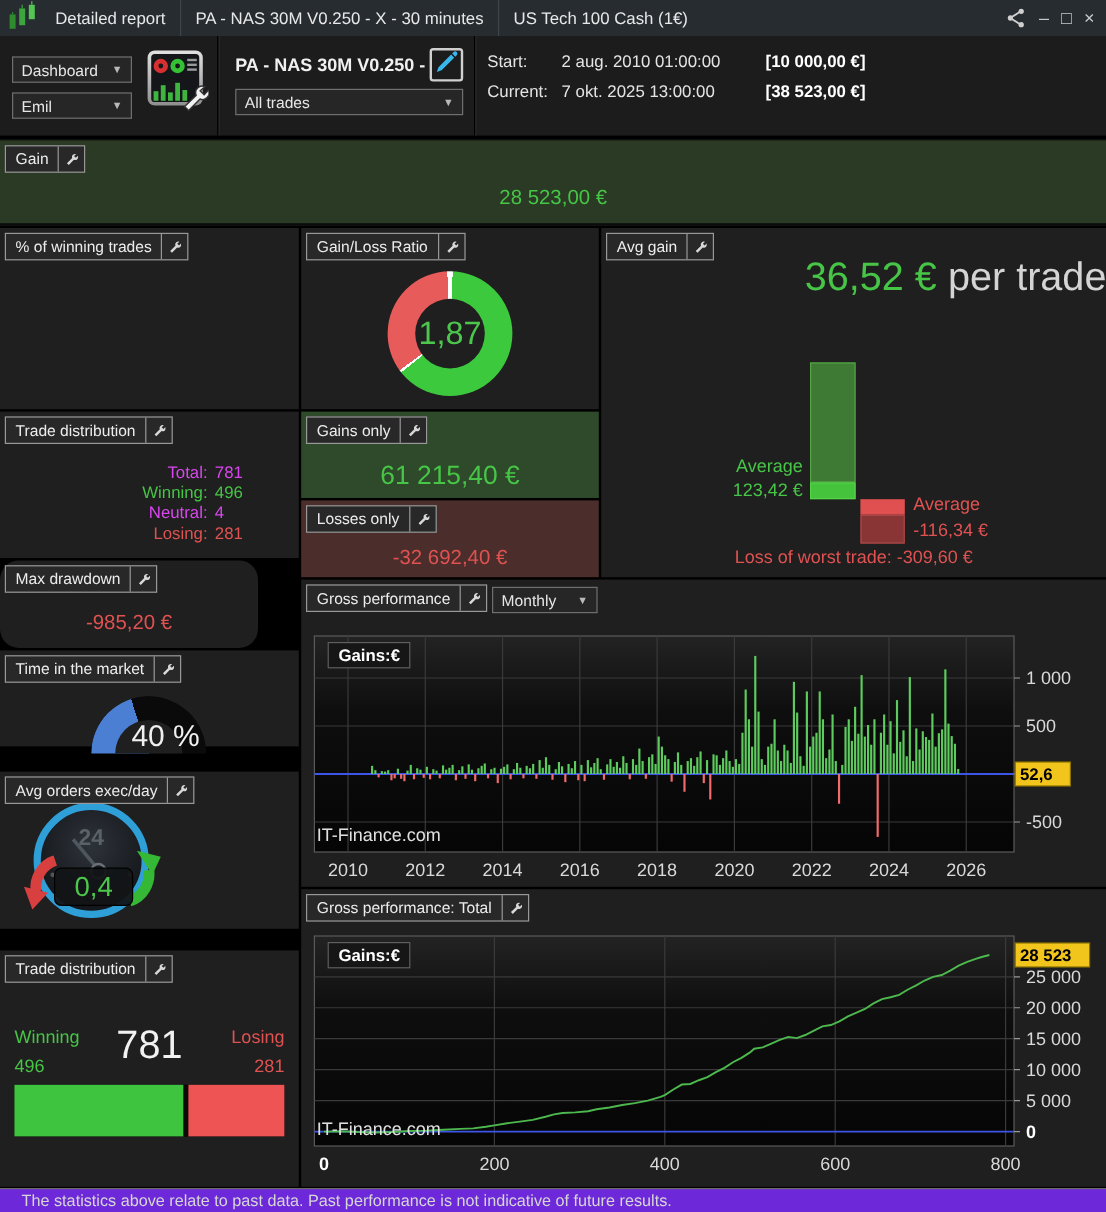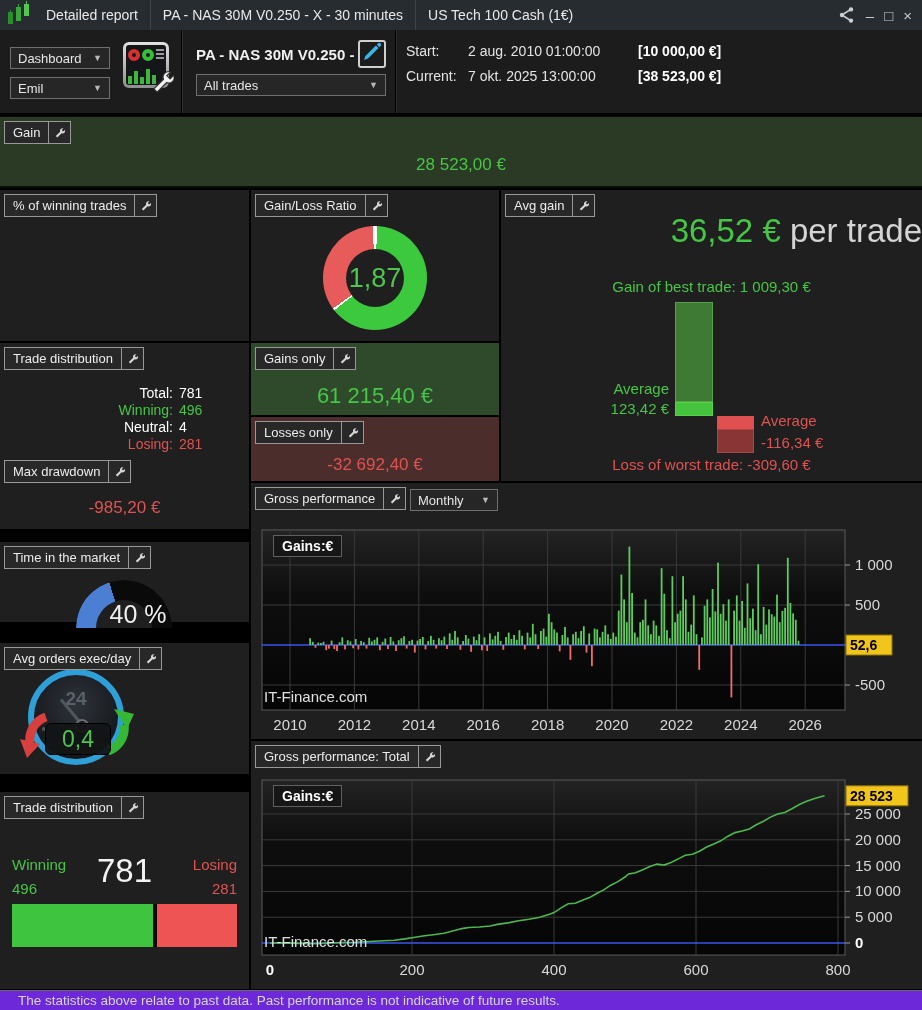--- a/index.html
+++ b/index.html
@@ -52,21 +52,21 @@
   
   .donut{position:absolute;width:104px;height:104px;border-radius:50%;}
   .donut::after{content:'';position:absolute;inset:23px;background:#1f1f1f;border-radius:50%;}
   .donut-val{position:absolute;inset:0;display:flex;align-items:center;justify-content:center;
     color:#4cc74c;font-size:27px;z-index:1;}
   
   #dist-rows{position:absolute;left:0;top:42px;width:100%;}
   .drow{display:flex;font-size:14px;line-height:17px;}
   .drow .dl{flex:1;text-align:right;}
   .drow .dv{width:70px;padding-left:6px;text-align:left;}
-  .c-white{color:#ffffff;} .c-green{color:#46c546;} .c-red{color:#e05252;}
+  .c-white{color:#d946ef;} .c-green{color:#46c546;} .c-red{color:#e05252;}
   .big-red{position:absolute;left:0;right:0;text-align:center;color:#e05252;font-size:17px;}
   .big-green-val{position:absolute;left:0;right:0;text-align:center;color:#46c546;font-size:22px;}
   
   .gauge-wrap{position:absolute;left:76px;top:38px;width:96px;height:48px;}
   .gauge-arc{position:absolute;left:0;top:0;width:96px;height:48px;border-radius:96px 96px 0 0;overflow:hidden;}
   .gauge-arc::before{content:'';position:absolute;left:0;top:0;width:96px;height:96px;border-radius:50%;
     background:var(--tg,#333);}
   .gauge-arc::after{content:'';position:absolute;left:20px;top:20px;width:56px;height:56px;
     border-radius:50%;background:#1f1f1f;}
   .gauge-text{position:absolute;left:0;right:-28px;top:20px;text-align:center;color:#f0f0f0;
@@ -245,21 +245,20 @@
         <span class="txt">Avg gain</span>
         <span class="wr">
           <svg viewBox="0 0 16 16">
             <path d="M13.8 2.2a3.6 3.6 0 0 0-4.8 4.7L2.6 13.2l2.2 2.2 6.3-6.4a3.6 3.6 0 0 0 4.7-4.8L13.4 6.6 11.2 4.4z"></path>
           </svg>
         </span>
       </div>
     <div id="avg-headline">
       <span class="hg">36,52 €</span><span class="hw"> per trade</span>
     </div>
-    <div id="best-line">Gain of best trade:  1 009,30 €</div>
     <div class="ag-bar" style="left:174px;top:112px;width:38px;height:100px;background:#3e7a34;border:1px solid #54a347;"></div>
     <div class="ag-bar" style="left:174px;top:212px;width:38px;height:14px;background:#46c33c;border:1px solid #54d347;box-sizing:border-box;"></div>
     <div class="ag-bar" style="left:216px;top:226px;width:37px;height:13px;background:#e05050;"></div>
     <div class="ag-bar" style="left:216px;top:239px;width:37px;height:24px;background:#8a3535;border:1px solid #a84848;box-sizing:border-box;"></div>
     <div class="ag-lab c-green" style="right:253px;top:190px;">Average</div>
     <div class="ag-lab c-green" style="right:253px;top:210px;">123,42 €</div>
     <div class="ag-lab c-red" style="left:260px;top:222px;">Average</div>
     <div class="ag-lab c-red" style="left:260px;top:244px;">-116,34 €</div>
     <div id="worst-line">Loss of worst trade: -309,60 €</div>
   </div>
@@ -310,21 +309,21 @@
         <span class="txt">Losses only</span>
         <span class="wr">
           <svg viewBox="0 0 16 16">
             <path d="M13.8 2.2a3.6 3.6 0 0 0-4.8 4.7L2.6 13.2l2.2 2.2 6.3-6.4a3.6 3.6 0 0 0 4.7-4.8L13.4 6.6 11.2 4.4z"></path>
           </svg>
         </span>
       </div>
     <div class="big-red" style="top:38px;">-32 692,40 €</div>
   </div>
 
-  <div class="panel" style="left:0;top:456px;width:249px;height:73px;">
+  <div class="panel" style="left:0;top:467px;width:215px;height:73px;border-radius:16px;">
     <div class="plabel">
         <span class="txt">Max drawdown</span>
         <span class="wr">
           <svg viewBox="0 0 16 16">
             <path d="M13.8 2.2a3.6 3.6 0 0 0-4.8 4.7L2.6 13.2l2.2 2.2 6.3-6.4a3.6 3.6 0 0 0 4.7-4.8L13.4 6.6 11.2 4.4z"></path>
           </svg>
         </span>
       </div>
     <div class="big-red" style="top:42px;">-985,20 €</div>
   </div>

